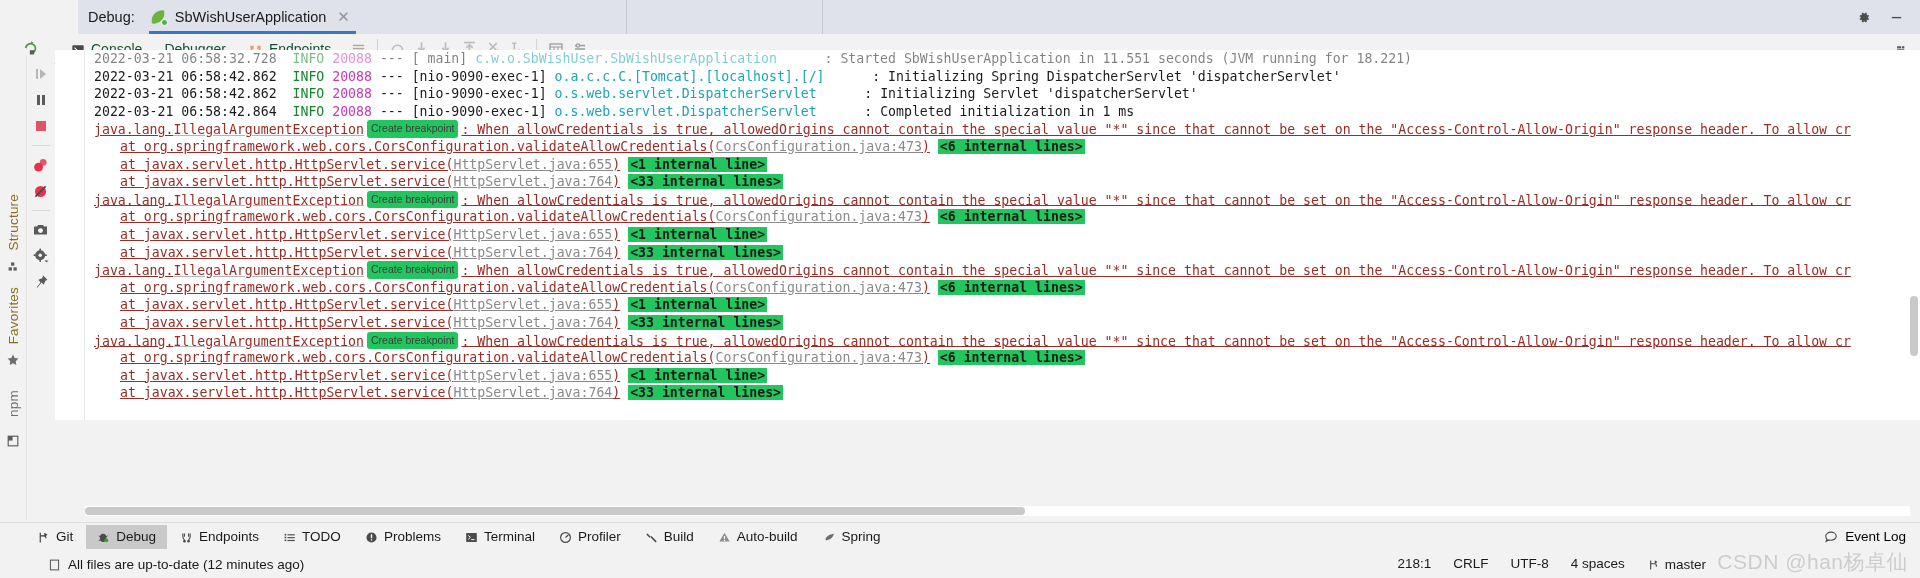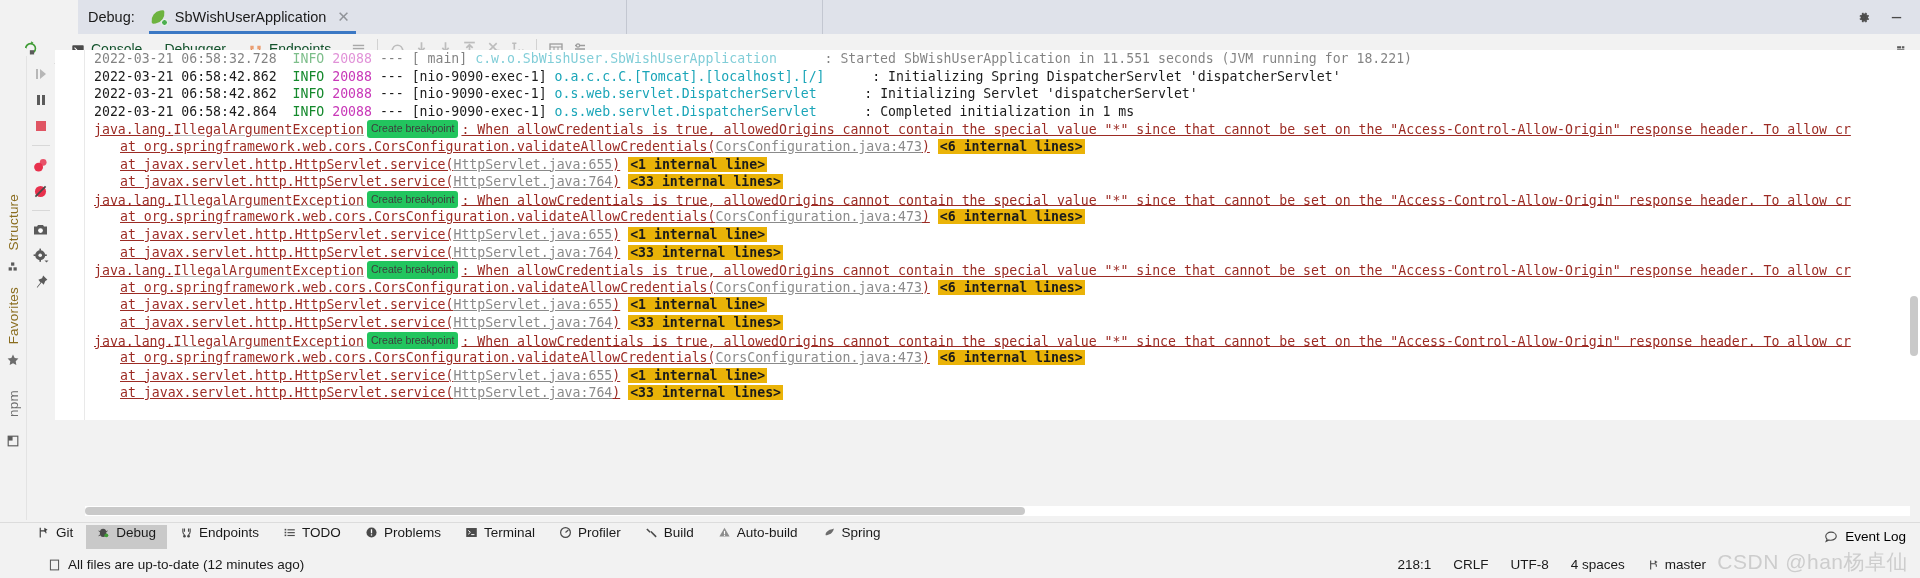--- a/index.html
+++ b/index.html
@@ -106,21 +106,21 @@
   .c-info { color: #14892c; }
   .c-pid { color: #c838b8; }
   .c-dash { color: #1b1b1b; }
   .c-thread { color: #1b1b1b; }
   .c-logger { color: #1aa5b8; }
   .c-msg { color: #1b1b1b; }
   .c-err { color: #9c2b24; text-decoration: underline; }
   .c-errlink { color: #9c2b24; text-decoration: underline; text-decoration-color:#b5b5b5; }
   .c-link { color: #8a8a8a; text-decoration: underline; }
   .c-fold {
-    background: #eab308; color: #1b1b1b; font-weight: bold; padding: 0 2px;
+    background: #22c55e; color: #1b1b1b; font-weight: bold; padding: 0 2px;
   }
   .cb-chip {
     display: inline-block; background: #22c55e; color: #3c3c3c; border-radius: 3px;
     font-family: "Liberation Sans", sans-serif; font-size: 10.5px; padding: 0px 4px;
     vertical-align: 1.5px; margin: 0 3px;
   }
 
   
   .vscroll {
     position: absolute; right: 1px; top: 0; width: 9px; height: 370px; background: transparent;
@@ -130,33 +130,33 @@
     position:absolute; left:85px; right:10px; bottom:0px; height: 10px; background:#fff;
   }
   .hthumb { position:absolute; left:0px; bottom:1px; width: 940px; height: 8px; background:#c9c9c9; border-radius:4px;}
 
   
   .bottombar {
     position: absolute; left: 0; bottom: 28px; width: 1920px; height: 28px;
     background: #f2f2f2; display: flex; align-items: center; border-top: 1px solid #dcdcdc;
   }
   .bb-item {
-    display:flex; align-items:flex-start; gap:6px; height:24px; padding: 0 11px;
+    display:flex; align-items:center; gap:6px; height:24px; padding: 0 11px;
     font-size: 13.5px; color: #1a1a1a; cursor: default; margin-right: 2px;
   }
   .bb-item.active { background: #c9c9c9; }
   .bb-right { margin-left:auto; display:flex; align-items:center; gap:7px; padding-right: 14px; font-size: 13.5px;}
 
   
   .statusbar {
     position: absolute; left: 0; bottom: 0; width: 1920px; height: 28px;
     background: #f2f2f2; display: flex; align-items: center; font-size: 13.5px; color:#1a1a1a;padding-left:36px;
   }
   .sb-left { display:flex; align-items:center; gap:7px; padding-left: 12px; }
-  .sb-right { margin-left:auto; display:flex; align-items:flex-end; gap:22px; padding-right: 12px; }
+  .sb-right { margin-left:auto; display:flex; align-items:flex-start; gap:22px; padding-right: 12px; }
   .sb-right .cell { cursor: pointer; }
   .watermark {
     position:absolute; right: 12px; bottom: 2px; font-size: 21px; color: #c7c7c7;
     font-family:"Liberation Sans", sans-serif; letter-spacing: .5px; pointer-events:none;
     opacity:.85; white-space:nowrap;
   }
 </style>
 </head>
 <body>
 

